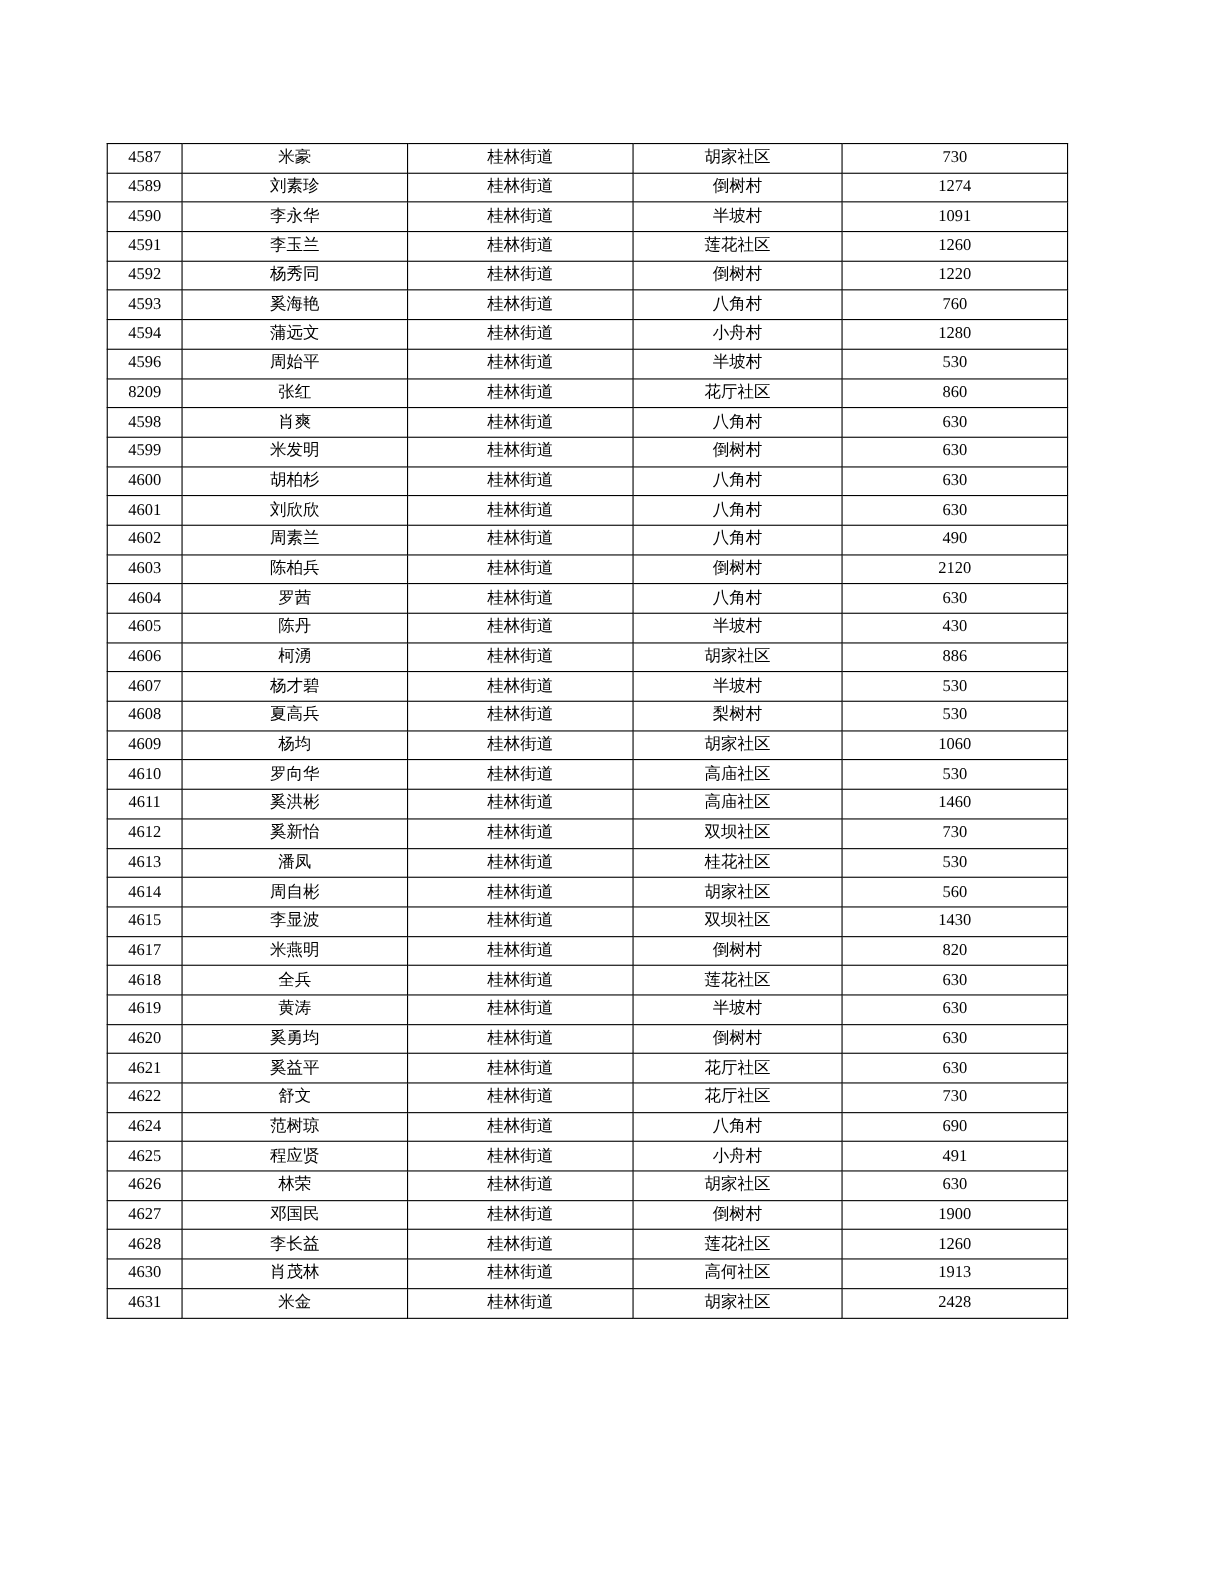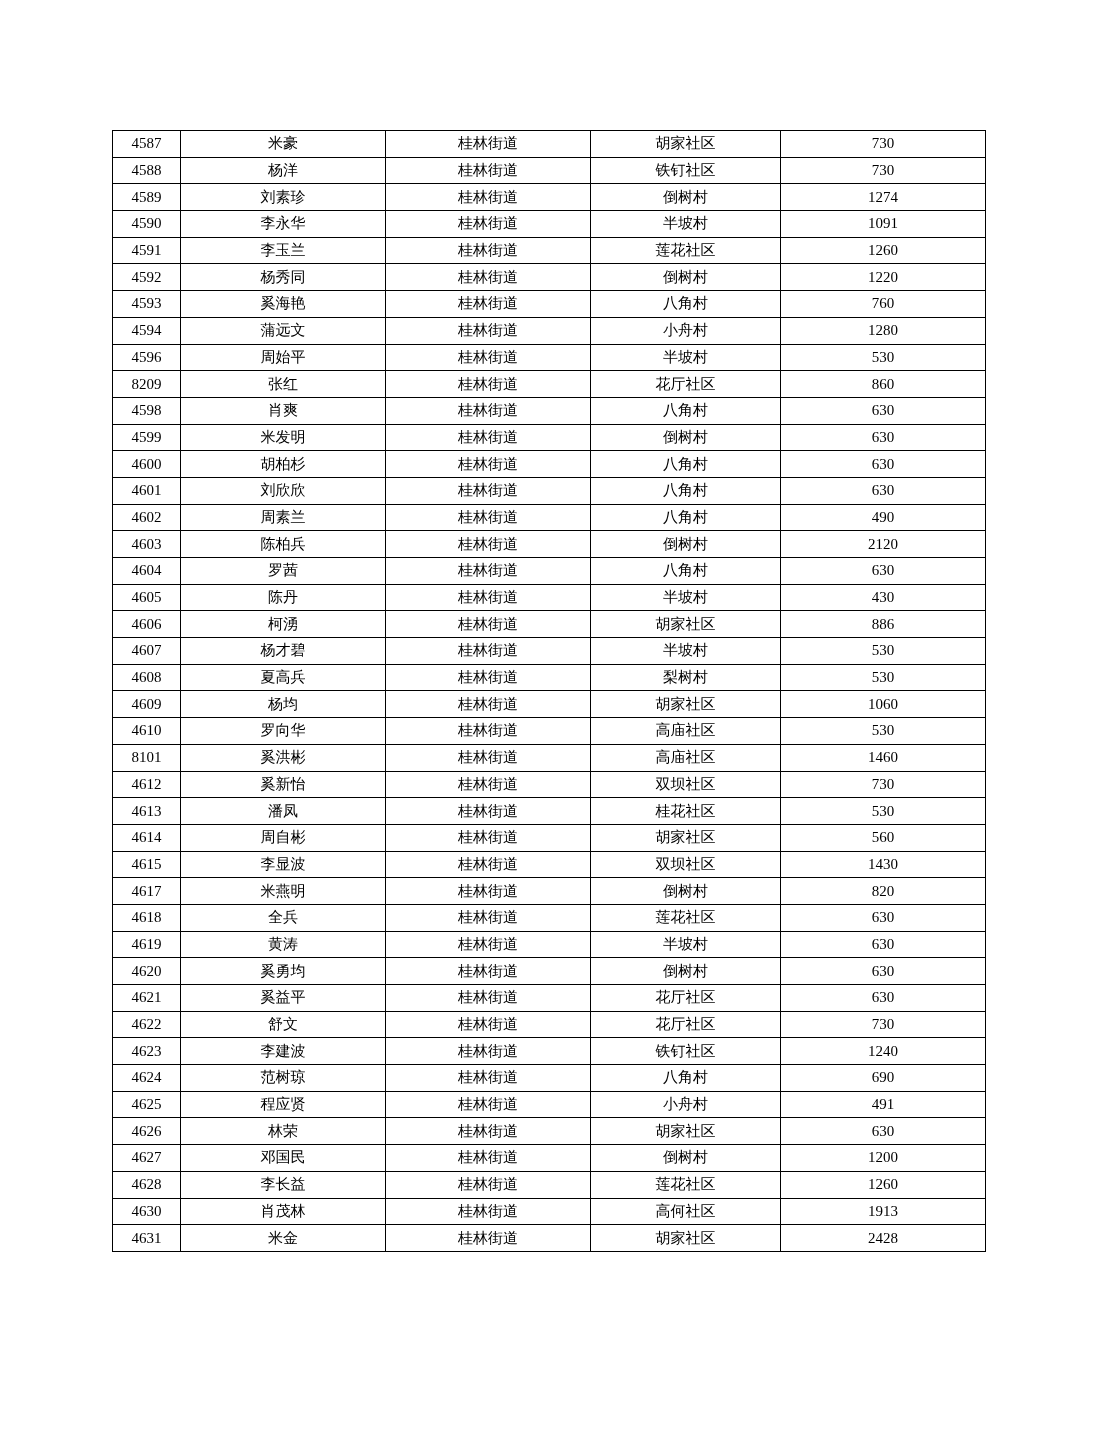--- a/index.html
+++ b/index.html
@@ -9,21 +9,21 @@
   }
   body {
     width: 1105px;
     height: 1429px;
     position: relative;
     font-family: "Liberation Serif", "DejaVu Serif", serif;
     color: #000000;
   }
   .page {
     position: absolute;
-    left: 112px;
+    left: 97px;
     top: 130px;
   }
   table.records {
     border-collapse: collapse;
     table-layout: fixed;
   }
   table.records td {
     border: 1px solid #000000;
     height: 25.7px;
     padding: 0 2px;
@@ -54,27 +54,20 @@
     </colgroup>
     <tbody>
         <tr>
           <td>4587</td>
           <td>米豪</td>
           <td>桂林街道</td>
           <td>胡家社区</td>
           <td>730</td>
         </tr>
         <tr>
-          <td>4588</td>
-          <td>杨洋</td>
-          <td>桂林街道</td>
-          <td>铁钉社区</td>
-          <td>730</td>
-        </tr>
-        <tr>
           <td>4589</td>
           <td>刘素珍</td>
           <td>桂林街道</td>
           <td>倒树村</td>
           <td>1274</td>
         </tr>
         <tr>
           <td>4590</td>
           <td>李永华</td>
           <td>桂林街道</td>
@@ -208,21 +201,21 @@
           <td>1060</td>
         </tr>
         <tr>
           <td>4610</td>
           <td>罗向华</td>
           <td>桂林街道</td>
           <td>高庙社区</td>
           <td>530</td>
         </tr>
         <tr>
-          <td>8101</td>
+          <td>4611</td>
           <td>奚洪彬</td>
           <td>桂林街道</td>
           <td>高庙社区</td>
           <td>1460</td>
         </tr>
         <tr>
           <td>4612</td>
           <td>奚新怡</td>
           <td>桂林街道</td>
           <td>双坝社区</td>
@@ -285,27 +278,20 @@
           <td>630</td>
         </tr>
         <tr>
           <td>4622</td>
           <td>舒文</td>
           <td>桂林街道</td>
           <td>花厅社区</td>
           <td>730</td>
         </tr>
         <tr>
-          <td>4623</td>
-          <td>李建波</td>
-          <td>桂林街道</td>
-          <td>铁钉社区</td>
-          <td>1240</td>
-        </tr>
-        <tr>
           <td>4624</td>
           <td>范树琼</td>
           <td>桂林街道</td>
           <td>八角村</td>
           <td>690</td>
         </tr>
         <tr>
           <td>4625</td>
           <td>程应贤</td>
           <td>桂林街道</td>
@@ -317,21 +303,21 @@
           <td>林荣</td>
           <td>桂林街道</td>
           <td>胡家社区</td>
           <td>630</td>
         </tr>
         <tr>
           <td>4627</td>
           <td>邓国民</td>
           <td>桂林街道</td>
           <td>倒树村</td>
-          <td>1200</td>
+          <td>1900</td>
         </tr>
         <tr>
           <td>4628</td>
           <td>李长益</td>
           <td>桂林街道</td>
           <td>莲花社区</td>
           <td>1260</td>
         </tr>
         <tr>
           <td>4630</td>

